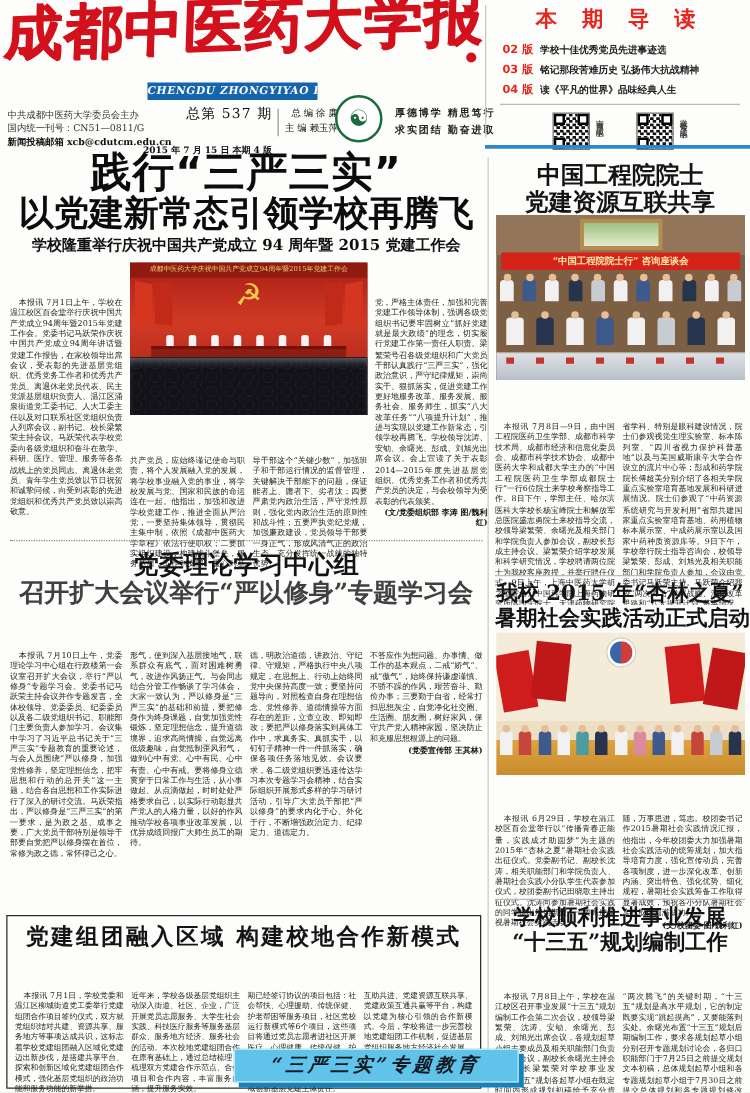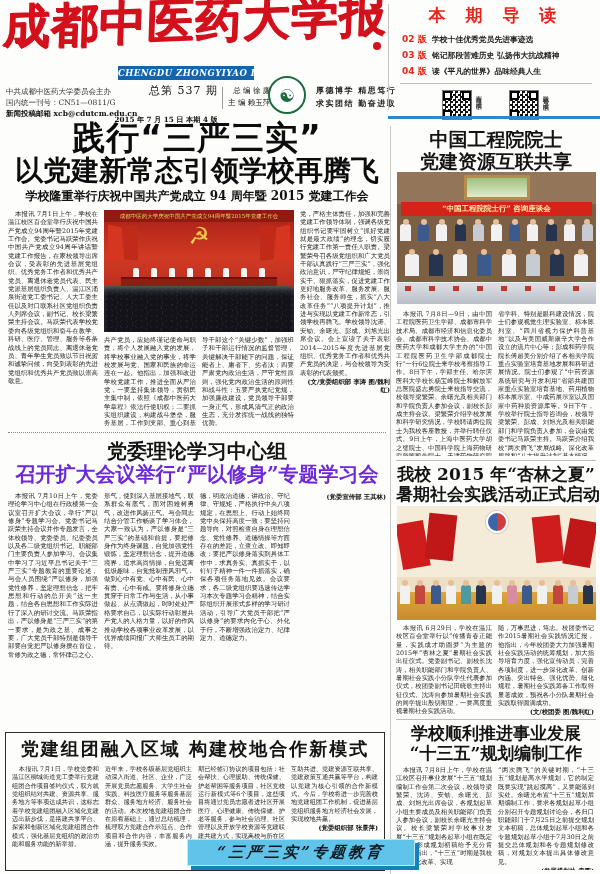--- a/index.html
+++ b/index.html
@@ -62,21 +62,21 @@
   .main-vline { left:390px; top:126px; width:1px; height:748px; background:#c9c9c9; }
 
   
   .lead-h1 { left:8px; top:116px; width:378px; text-align:center; font-family:"DejaVu Sans", sans-serif;
     font-weight:900; font-size:33px; color:#0c0c0c; letter-spacing:1px; white-space:nowrap; }
   .lead-h2 { left:8px; top:152px; width:378px; text-align:center; font-family:"DejaVu Sans", sans-serif;
     font-weight:900; font-size:28px; color:#0c0c0c; white-space:nowrap; }
   .lead-sub { left:8px; top:188px; width:378px; text-align:center; font-weight:bold; font-size:12px; color:#111; white-space:nowrap; }
 
   .colwrap { display:flex; gap:6px; }
-  .col { font-size:6.4px; line-height:8.35px; text-align:justify; color:#1c1c1c; overflow:hidden; }
+  .col { font-size:6.4px; line-height:8.35px; text-align:justify; color:#1c1c1c; overflow:hidden;margin-top:28px; }
   .ind { text-indent:1.1em; }
   .credit { font-size:6.4px; font-weight:bold; text-align:right; color:#111; margin-top:1px; }
 
   .lead-body { left:8px; top:210px; width:378px; height:218px; }
   .lead-body .c14 { width:90px; flex:0 0 90px; height:218px; }
   .lead-mid { width:190px; flex:0 0 190px; }
   .lead-sub2 { display:flex; gap:6px; margin-top:4px; }
   .lead-sub2 .col { width:92px; height:90px; }
 
   
@@ -98,21 +98,21 @@
     background-image:
       repeating-radial-gradient(circle at 5px 5px, #121218 0 3.6px, rgba(0,0,0,0) 4.4px),
       repeating-radial-gradient(circle at 12px 11px, #24242d 0 4.2px, rgba(0,0,0,0) 5px);
     background-size:15px 11px, 21px 15px;
     box-shadow:inset 0 6px 8px -4px #73737c; }
 
   .dotted-sep { left:8px; top:432px; width:378px; border-top:1px dotted #8a8a8a; }
 
   
   .study-h1 { left:8px; top:438px; width:378px; text-align:center; font-weight:bold; font-size:20px; color:#141414; white-space:nowrap; }
-  .study-h2 { left:8px; top:461px; width:378px; text-align:center; font-weight:bold; font-size:20px; color:#6d28d9; white-space:nowrap; }
+  .study-h2 { left:8px; top:461px; width:378px; text-align:center; font-weight:bold; font-size:20px; color:#404040; white-space:nowrap; }
   .study-body { left:8px; top:492px; width:378px; height:232px; }
   .study-body .col { width:90px; flex:0 0 90px; height:232px; }
 
   
   .coop-box { left:5px; top:732px; width:380px; height:139px; border:1px solid #2c2c2c; padding:4px 6px; background:#fdfdfb; }
   .coop-h { text-align:center; font-weight:bold; font-size:18px; letter-spacing:2px; color:#141414; white-space:nowrap; }
   .coop-body { margin-top:4px; }
   .coop-body .col { width:87px; flex:0 0 87px; height:101px; font-size:6.2px; }
 
   
@@ -276,20 +276,21 @@
 
   <div class="abs dotted-sep"></div>
 
   <div class="abs study-h1">党委理论学习中心组</div>
   <div class="abs study-h2">召开扩大会议举行“严以修身”专题学习会</div>
   <div class="abs study-body colwrap">
     <div class="col ind">本报讯 7月10日上午，党委理论学习中心组在行政楼第一会议室召开扩大会议，举行“严以修身”专题学习会。党委书记马跃荣主持会议并作专题发言，全体校领导、党委委员、纪委委员以及各二级党组织书记、职能部门主要负责人参加学习。会议集中学习了习近平总书记关于“三严三实”专题教育的重要论述，与会人员围绕“严以修身，加强党性修养，坚定理想信念，把牢思想和行动的总开关”这一主题，结合各自思想和工作实际进行了深入的研讨交流。马跃荣指出，严以修身是“三严三实”的第一要求，是为政之基、成事之要，广大党员干部特别是领导干部要自觉把严以修身摆在首位，常修为政之德，常怀律己之心。</div>
     <div class="col">形气，使到深入基层接地气，联系群众有底气，面对困难树勇气，改进作风扬正气。与会同志结合分管工作畅谈了学习体会，大家一致认为，严以修身是“三严三实”的基础和前提，要把修身作为终身课题，自觉加强党性锻炼，坚定理想信念，提升道德境界，追求高尚情操，自觉远离低级趣味，自觉抵制歪风邪气，做到心中有党、心中有民、心中有责、心中有戒。要将修身立德贯穿于日常工作与生活，从小事做起、从点滴做起，时时处处严格要求自己，以实际行动彰显共产党人的人格力量，以好的作风推动学校各项事业改革发展，以优异成绩回报广大师生员工的期待。</div>
     <div class="col">德，明政治道德，讲政治、守纪律、守规矩，严格执行中央八项规定，在思想上、行动上始终同党中央保持高度一致；要坚持问题导向，对照检查自身在理想信念、党性修养、道德情操等方面存在的差距，立查立改、即知即改；要把严以修身落实到具体工作中，求真务实、真抓实干，以钉钉子精神一件一件抓落实，确保各项任务落地见效。会议要求，各二级党组织要迅速传达学习本次专题学习会精神，结合实际组织开展形式多样的学习研讨活动，引导广大党员干部把“严以修身”的要求内化于心、外化于行，不断增强政治定力、纪律定力、道德定力。</div>
     <div class="col">
+      <span>不答应作为想问题、办事情、做工作的基本观点，二戒“娇气”、戒“傲气”，始终保持谦虚谨慎、不骄不躁的作风，艰苦奋斗、勤俭办事；三要勤于自省，经常打扫思想灰尘，自觉净化社交圈、生活圈、朋友圈，树好家风，保守共产党人精神家园，坚决防止和克服思想根源上的问题。</span>
       <div class="credit">(党委宣传部 王其林)</div>
     </div>
   </div>
 
   <div class="abs coop-box">
     <div class="coop-h">党建组团融入区域 构建校地合作新模式</div>
     <div class="coop-body colwrap">
       <div class="col ind">本报讯 7月1日，学校党委和温江区柳城街道党工委举行党建组团合作项目签约仪式，双方就党组织结对共建、资源共享、服务地方等事项达成共识，这标志着学校党建组团融入区域化党建迈出新步伐，是搭建共享平台、探索和创新区域化党建组团合作模式，强化基层党组织的政治功能和服务功能的新举措。</div>
       <div class="col">近年来，学校各级基层党组织主动深入街道、社区、企业，广泛开展党员志愿服务、大学生社会实践、科技医疗服务等服务基层群众、服务地方经济、服务社会的活动。本次校地党建组团合作在原有基础上，通过总结梳理，梳理双方党建合作示范点、合作项目和合作内容，丰富服务内涵，提升服务实效。</div>
       <div class="col">期已经签订协议的项目包括：社会帮扶、心理援助、传统保健、护老帮困等服务项目，社区党校运行新模式等6个项目，这些项目将通过党员志愿者进社区开展医疗、心理健康、传统保健、护老等服务，参与社会治理、社区管理以及开放学校资源等党建联建共建方式，实现高校与所在区域创新基层党建主体责任。</div>

